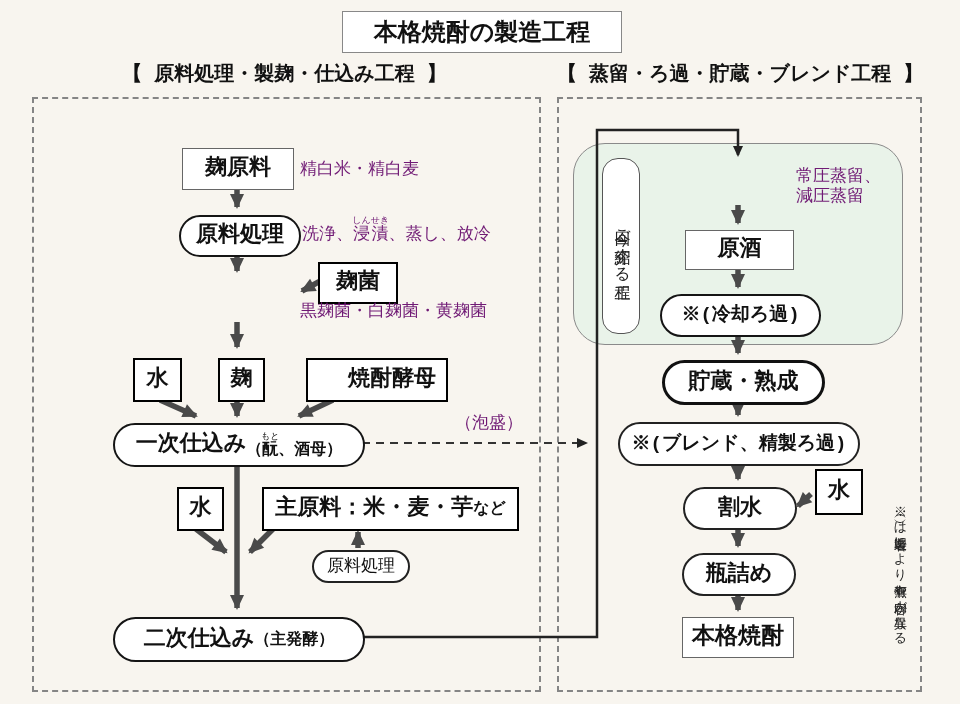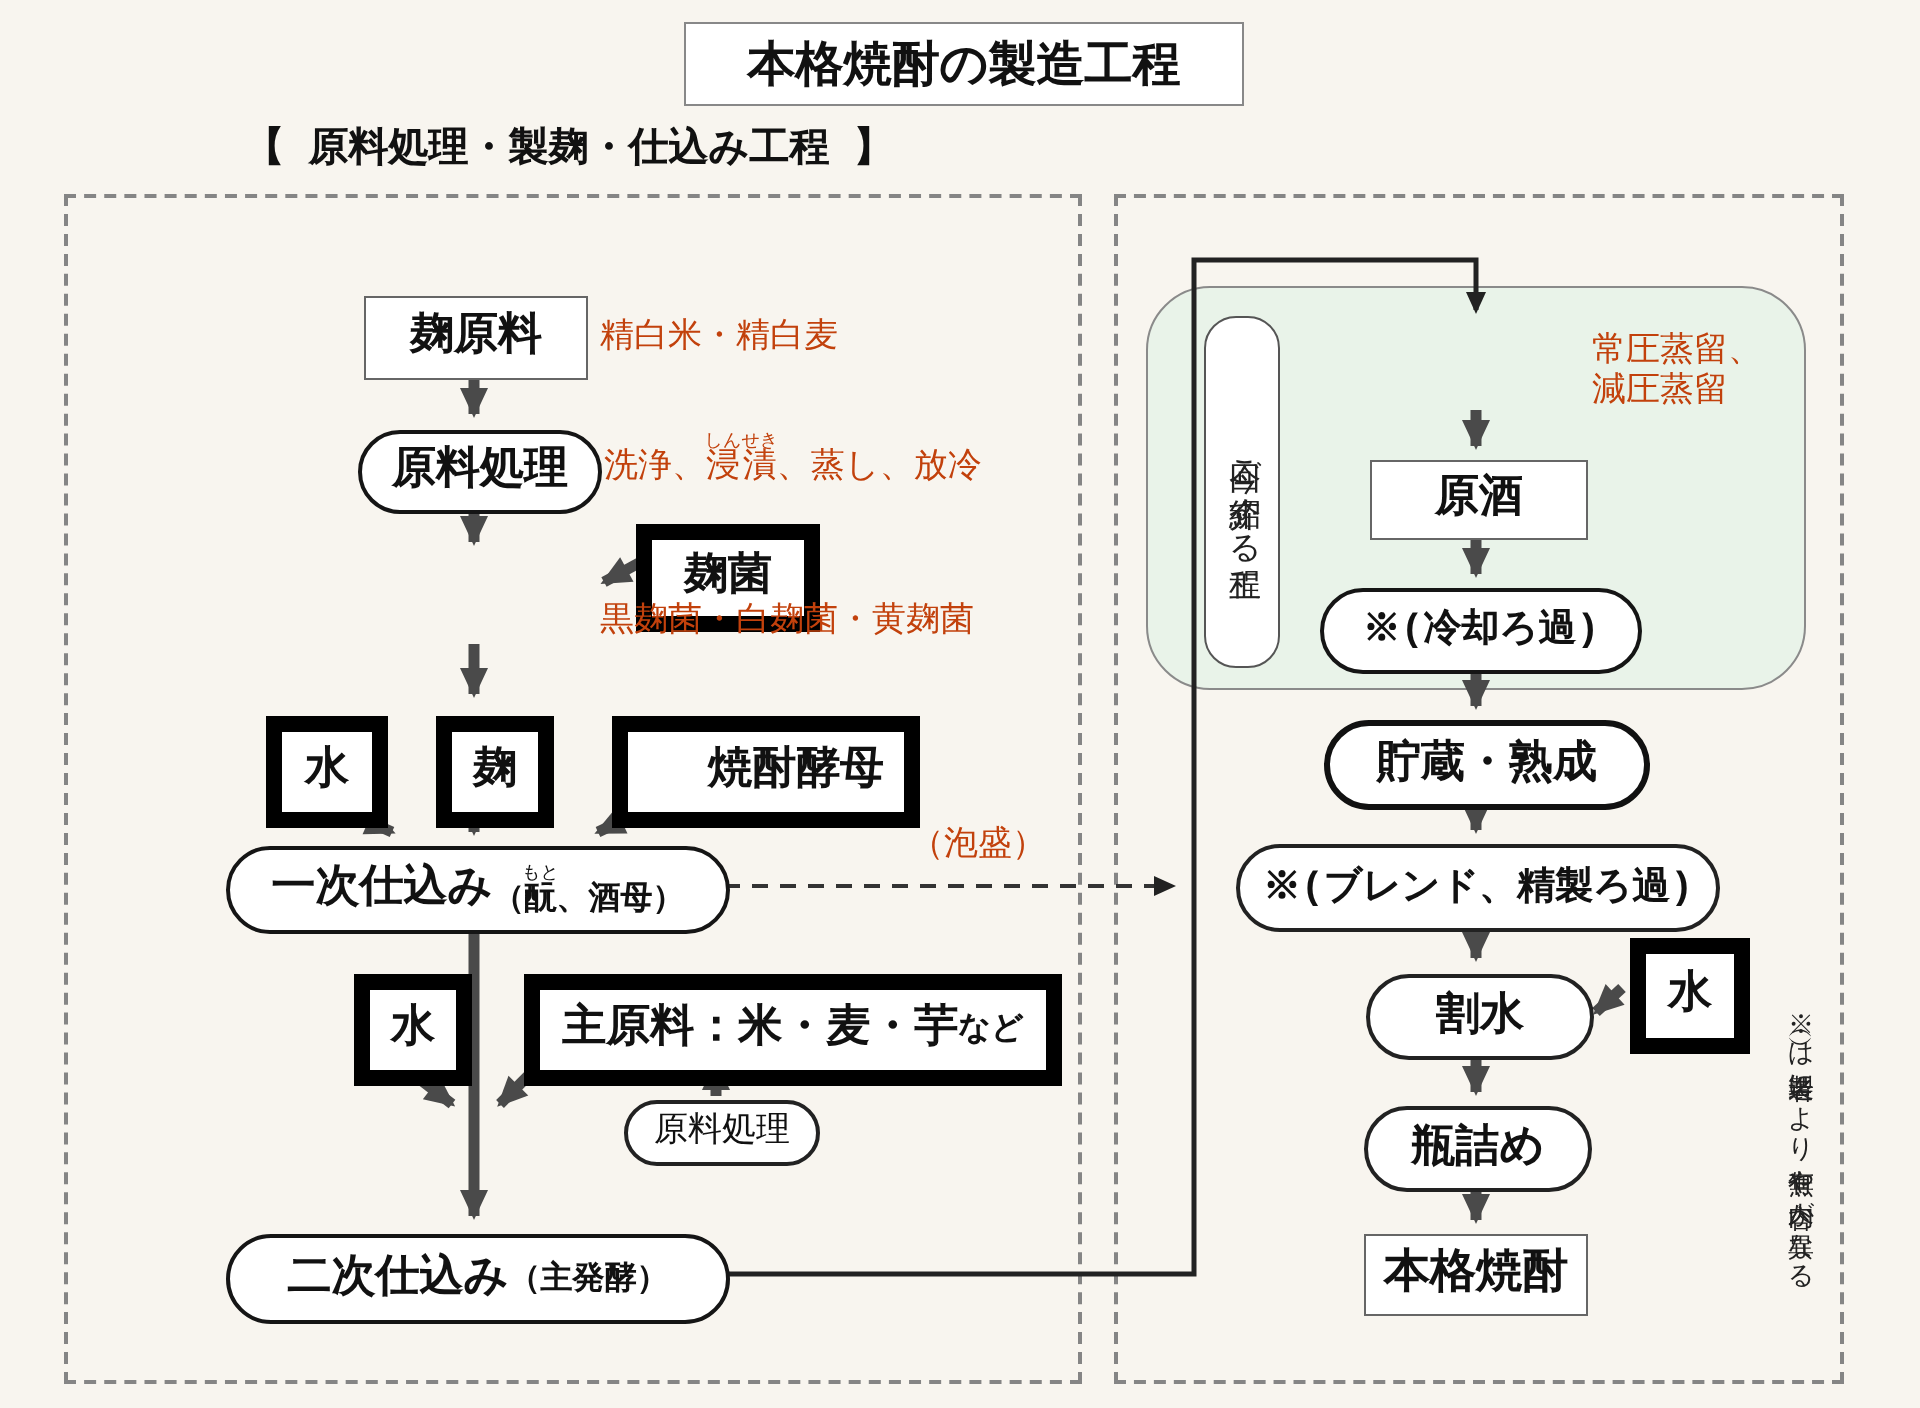--- a/index.html
+++ b/index.html
@@ -13,28 +13,28 @@
     position:absolute;border:2px dashed #858585;background:transparent;z-index:0;
   }
   .green-box{
     position:absolute;background:#e9f3e9;border:1.5px solid #8a8a8a;border-radius:32px;z-index:0;
   }
   #wires{position:absolute;left:0;top:0;z-index:1;}
   .node{
     position:absolute;display:flex;align-items:center;justify-content:center;
     background:#fff;z-index:2;line-height:1;white-space:nowrap;
   }
-  .rect{border:8px solid #000000;}
+  .rect{border:2px solid #000000;}
   .rect-thin{border:1.5px solid #666;}
   .stadium{border:2.5px solid #151515;border-radius:999px;}
   .stadium-thick{border:3.5px solid #111;border-radius:999px;}
   .stadium-thin{border:2px solid #222;border-radius:999px;}
   .bold{font-weight:bold;} .fs23{font-size:23px;} .fs22{font-size:22px;} .fs19{font-size:19px;} .fs17{font-size:17px;} .fs16{font-size:16px;}
   .note{
-    position:absolute;font-size:17px;color:#c2410c;white-space:nowrap;z-index:2;line-height:1.2;
+    position:absolute;font-size:17px;color:#701a75;white-space:nowrap;z-index:2;line-height:1.2;
   }
   .header{
     position:absolute;font-size:20px;font-weight:bold;text-align:center;z-index:2;white-space:nowrap;
   }
   #title-box{
     position:absolute;left:342px;top:11px;width:278px;height:40px;
     background:#fff;border:1.5px solid #888;display:flex;align-items:center;justify-content:center;
     font-size:24px;font-weight:bold;z-index:3;
   }
   ruby{ruby-position:over;}
@@ -54,20 +54,21 @@
   .sub{font-weight:bold;font-size:16px;}
 </style>
 </head>
 <body>
 
 <div id="canvas">
 
   <div id="title-box">本格焼酎の製造工程</div>
 
   <div class="header" style="left:32px;top:60px;width:505px;">【 原料処理・製麹・仕込み工程 】</div>
+  <div class="header" style="left:557px;top:60px;width:361px;">【 蒸留・ろ過・貯蔵・ブレンド工程 】</div>
 
   <div class="dashed-box" style="left:32px;top:97px;width:505px;height:591px;"></div>
   <div class="dashed-box" style="left:557px;top:97px;width:361px;height:591px;"></div>
 
   <div class="green-box" style="left:573px;top:143px;width:328px;height:200px;"></div>
 
   <svg id="wires" width="960" height="704">
     <defs>
       <marker id="ah-big" markerUnits="userSpaceOnUse" markerWidth="18" markerHeight="16" refX="14" refY="8" orient="auto">
         <path d="M1,1 L16,8 L1,15 z" fill="#4a4a4a"></path>

